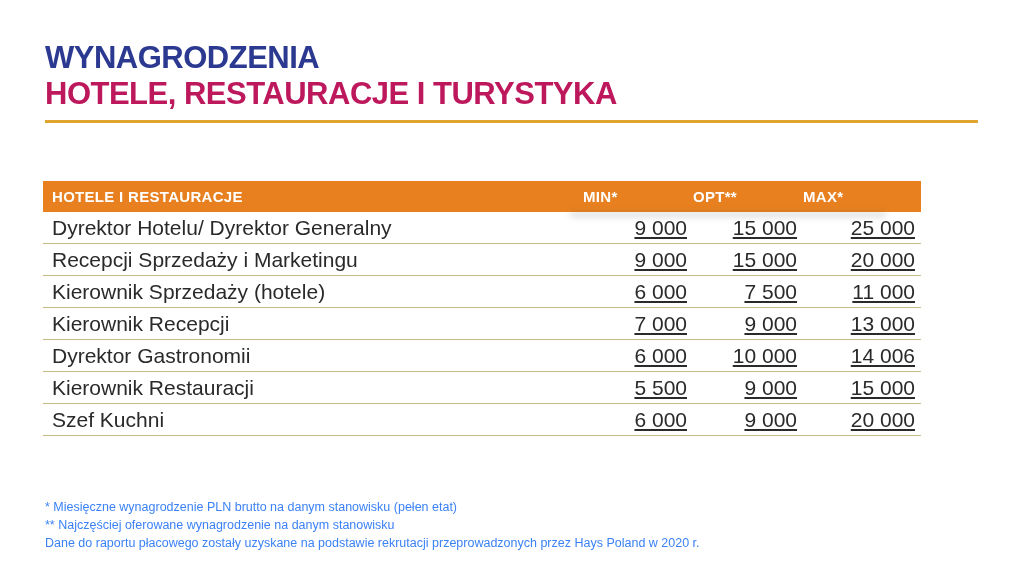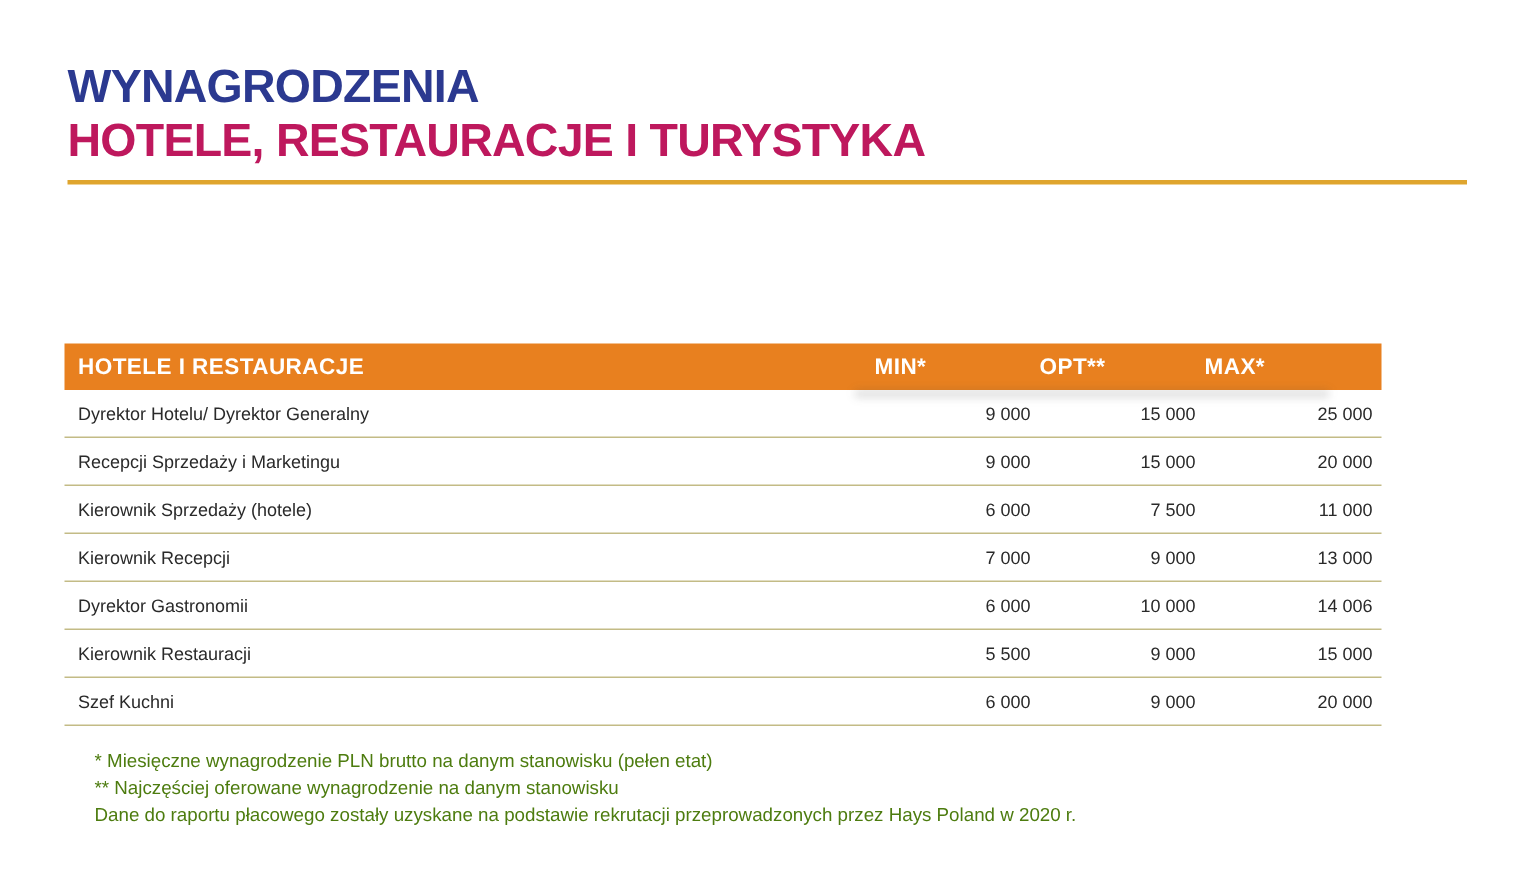--- a/index.html
+++ b/index.html
@@ -56,53 +56,52 @@
     display: grid;
     grid-template-columns: 1fr 110px 110px 118px;
     align-items: center;
     background: #E8801F;
     height: 31px;
     color: #ffffff;
     font-weight: bold;
     font-size: 15px;
     letter-spacing: 0.3px;
     position: relative;
-    margin-top: 48px;
   }
   .table-header .col-label { padding-left: 9px; }
   .table-header .col-num   { padding-right: 6px; }
   .header-shadow {
     position: absolute;
     left: 60%;
     right: 4%;
     bottom: -5px;
     height: 5px;
     background: rgba(60,60,60,0.18);
     filter: blur(3px);
     pointer-events: none;
   }
   .table-row {
     display: grid;
     grid-template-columns: 1fr 110px 110px 118px;
     align-items: center;
     height: 31px;
     border-bottom: 1px solid #C3BB86;
-    font-size: 12px;
+    font-size: 21px;
     color: #2A2A2A;
   }
   .table-row .cell-label { padding-left: 9px; }
-  .table-row .cell-num   { text-align: right; padding-right: 6px; }
+  .table-row .cell-num   { text-align: right; padding-right: 6px; text-decoration: underline; }
 
   
   .footnotes {
     position: absolute;
-    left: 63px;
+    left: 45px;
     top: 498px;
     font-size: 12.5px;
-    color: #4d7c0f;
+    color: #3b82f6;
     line-height: 18px;
   }
 </style>
 </head>
 <body>
 
 <div class="page">
 
   <div class="title-block">
     <div class="title-line1">WYNAGRODZENIA</div>

